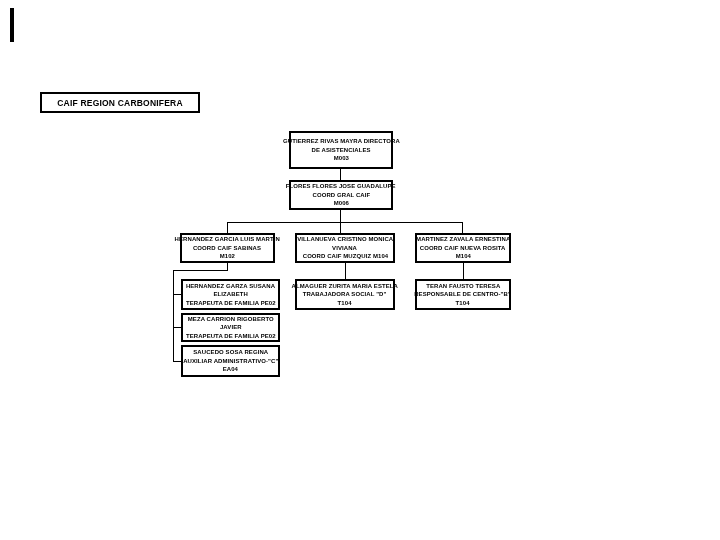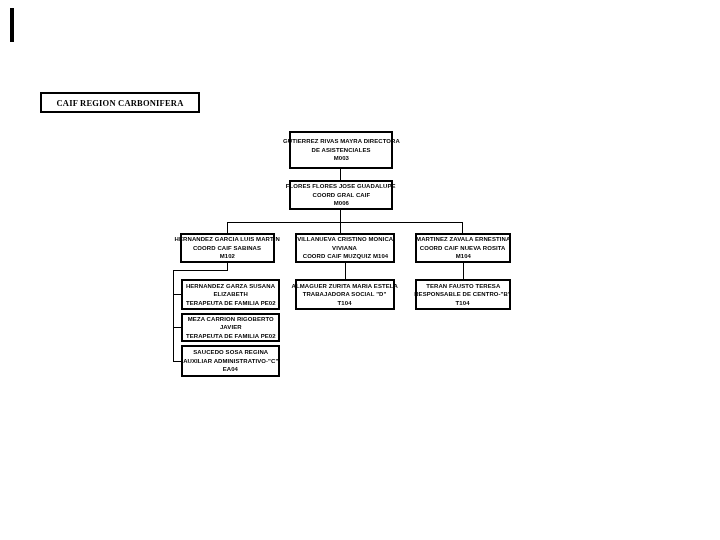--- a/index.html
+++ b/index.html
@@ -11,21 +11,21 @@
   .box{
     position:absolute;box-sizing:border-box;border:2px solid #000000;background:#ffffff;
     display:flex;flex-direction:column;align-items:center;justify-content:center;
     text-align:center;font-weight:bold;font-size:6.5px;line-height:1.3;
     padding:1px 2px;letter-spacing:0.1px;
   }
   .box span{display:block;white-space:nowrap;transform:scale(0.92);transform-origin:center;}
   .title-box{
     position:absolute;box-sizing:border-box;border:2px solid #000000;background:#ffffff;
     display:flex;align-items:center;justify-content:center;
-    font-weight:bold;font-size:8.5px;letter-spacing:0.2px;font-family:Liberation Serif, serif;
+    font-weight:bold;font-size:8.5px;letter-spacing:0.2px;
   }
   .conn{position:absolute;background:#000000;}
   
   #title-box{left:40px;top:92px;width:160px;height:21px;}
   #box-director{left:289px;top:131px;width:104px;height:38px;}
   #box-coord-general{left:289px;top:180px;width:104px;height:30px;}
   #box-coord-sabinas{left:180px;top:233px;width:95px;height:30px;}
   #box-coord-muzquiz{left:295px;top:233px;width:100px;height:30px;}
   #box-coord-nueva-rosita{left:415px;top:233px;width:96px;height:30px;}
   #box-sabinas-staff-1{left:181px;top:279px;width:99px;height:31px;}

